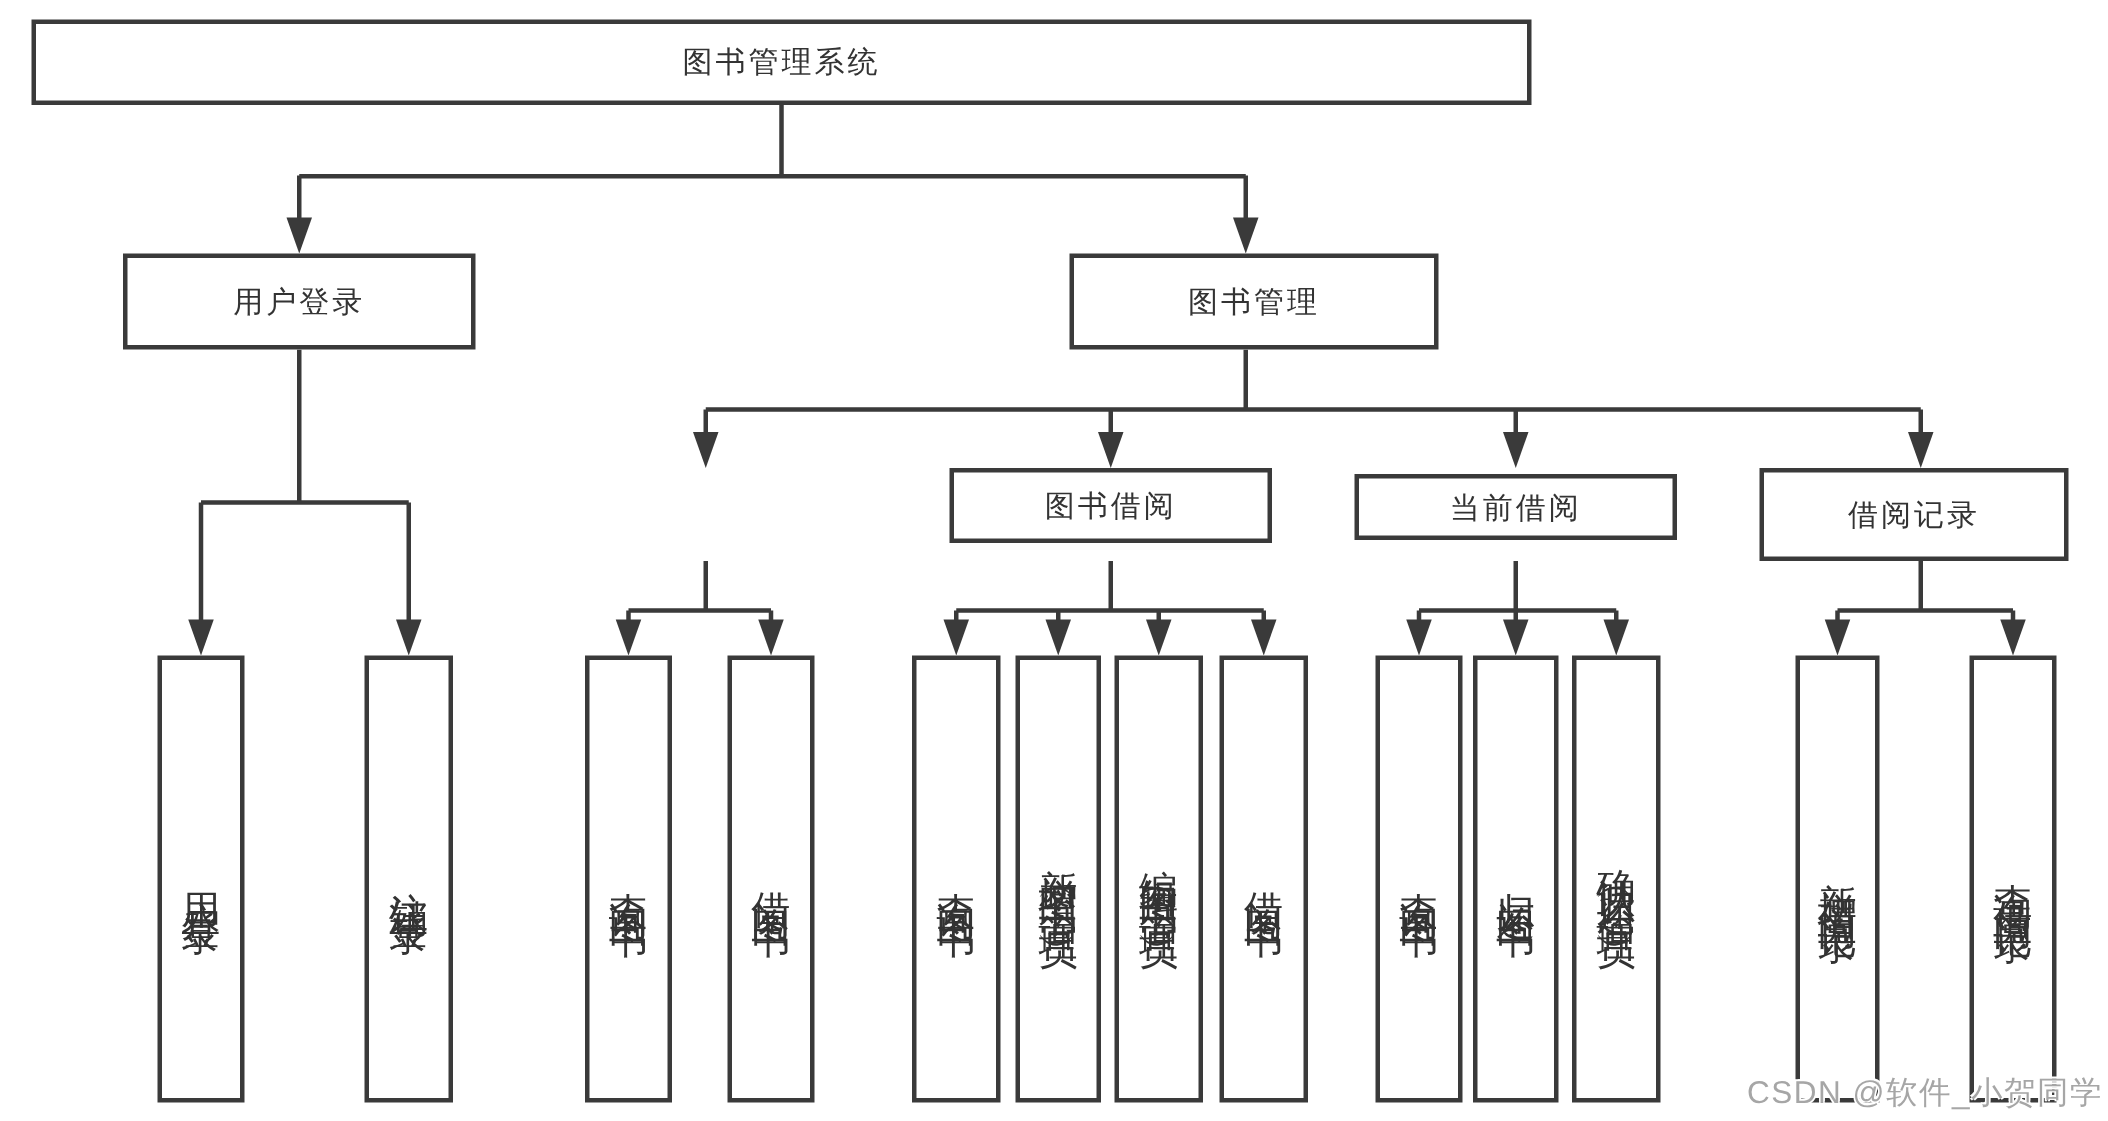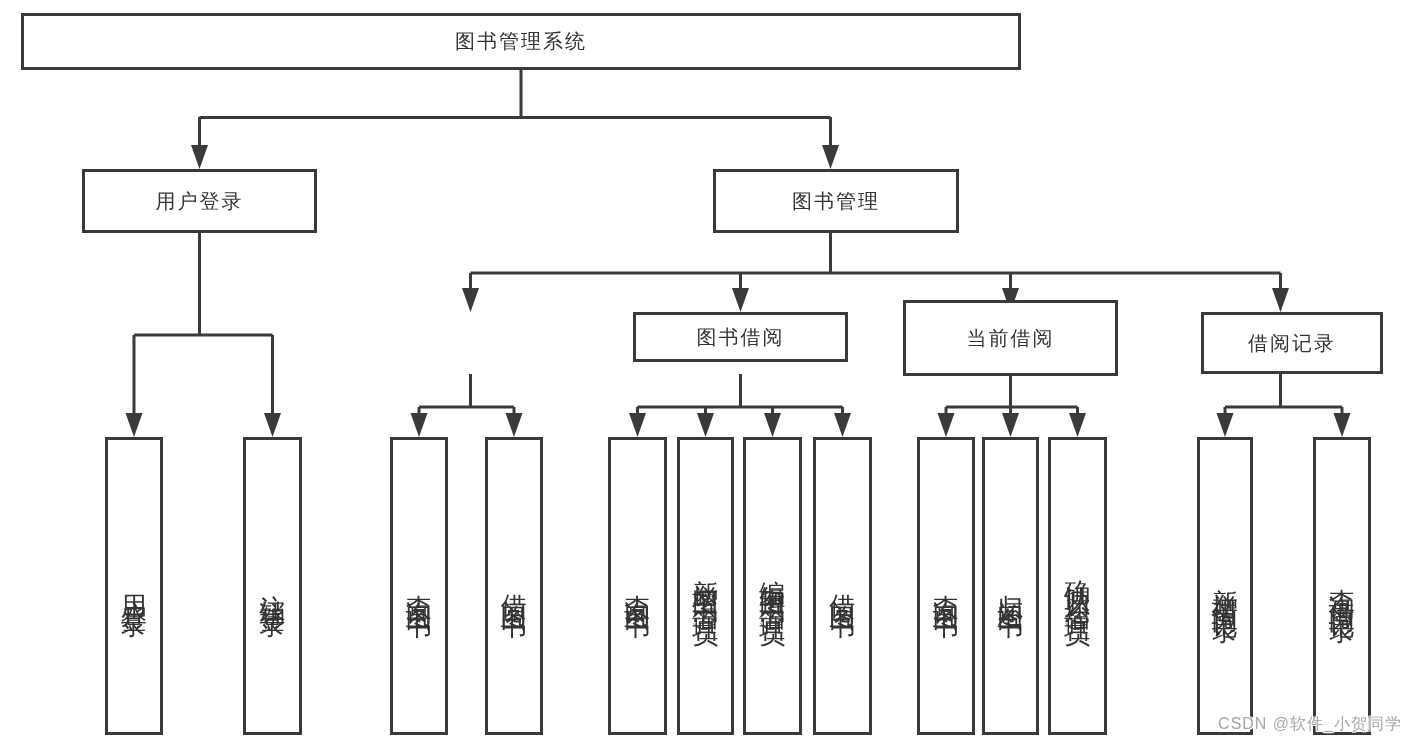--- a/index.html
+++ b/index.html
@@ -36,21 +36,21 @@
     text-orientation:mixed;
     font-size:26px;
     letter-spacing:6px;
     line-height:1.1;
     white-space:nowrap;
   }
   .watermark{
     position:absolute;
     right:3px;
     top:714px;
-    font-size:16px;
+    font-size:21px;
     letter-spacing:1px;
     color:var(--watermark);
     text-shadow:-1px -1px 0 #fff,1px -1px 0 #fff,-1px 1px 0 #fff,1px 1px 0 #fff;
     white-space:nowrap;
     z-index:5;
   }
 </style>
 </head>
 <body>
 
@@ -114,22 +114,22 @@
       <polygon points="1333.5,413 1350.5,413 1342,437"></polygon>
     </g>
   </svg>
 
   <div class="box hbox" style="left:21px;top:13px;width:1000px;height:57px;">图书管理系统</div>
 
   <div class="box hbox" style="left:82px;top:169px;width:235px;height:64px;">用户登录</div>
   <div class="box hbox" style="left:713px;top:169px;width:246px;height:64px;">图书管理</div>
 
   <div class="box hbox" style="left:633px;top:312px;width:215px;height:50px;">图书借阅</div>
-  <div class="box hbox" style="left:903px;top:300px;width:215px;height:76px;">当前借阅</div>
-  <div class="box hbox" style="left:1173px;top:312px;width:182px;height:62px;margin-left:28px;">借阅记录</div>
+  <div class="box hbox" style="left:903px;top:316px;width:215px;height:44px;">当前借阅</div>
+  <div class="box hbox" style="left:1173px;top:312px;width:206px;height:62px;">借阅记录</div>
 
   <div class="box leaf" style="left:105px;top:437px;width:58px;height:298px;">
     <span class="vtext">用户登录</span>
   </div>
   <div class="box leaf" style="left:243px;top:437px;width:59px;height:298px;">
     <span class="vtext">注销登录</span>
   </div>
 
   <div class="box leaf" style="left:390px;top:437px;width:58px;height:298px;">
     <span class="vtext">查询图书</span>

